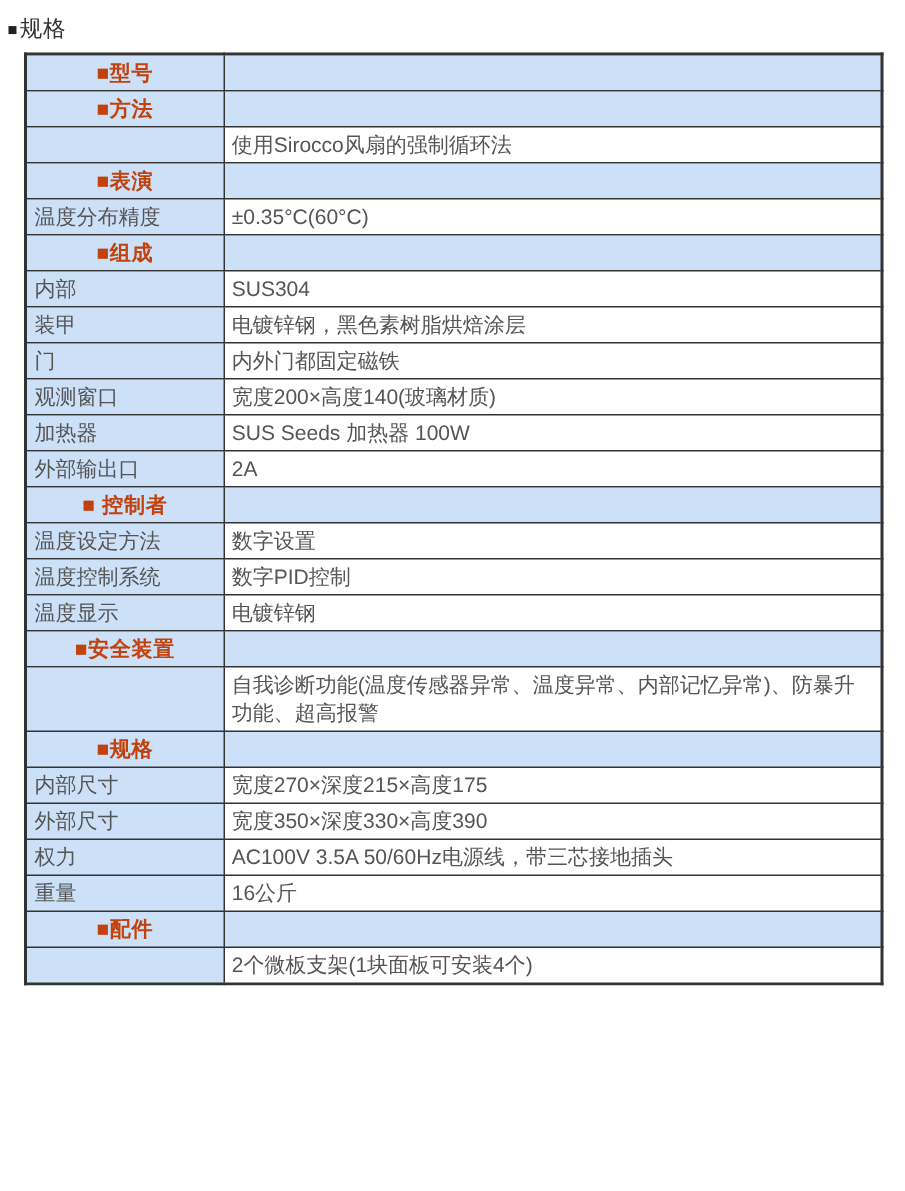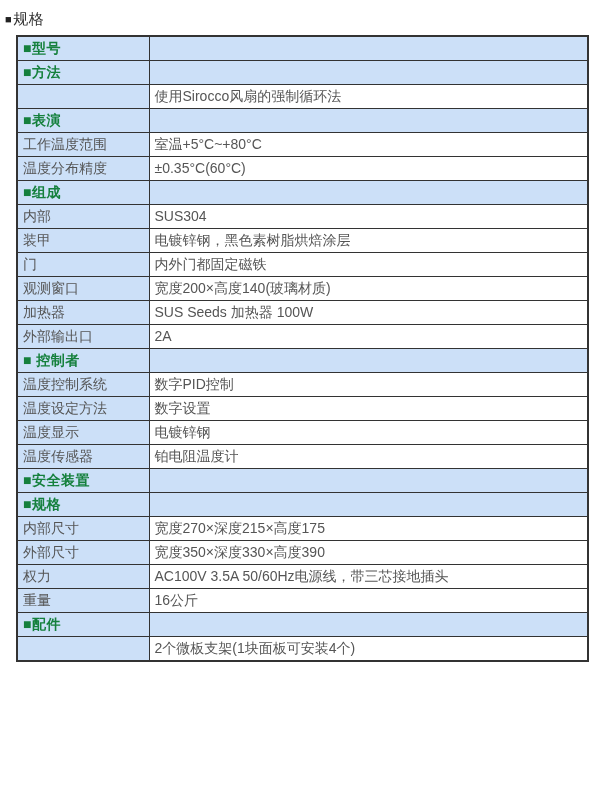--- a/index.html
+++ b/index.html
@@ -43,22 +43,23 @@
     vertical-align: middle;
     overflow: hidden;
     word-break: break-all;
   }
   td.label-cell {
     background: #cce0f8;
   }
   tr.section td {
     background: #cce0f8;
     font-weight: bold;
-    color: #15803d;
+    color: #c2410c;
     letter-spacing: 0.5px;
+    text-align: center;
   }
 </style>
 </head>
 <body>
 
 <div class="page">
   <div class="page-title">
     <span class="bullet">■</span><span>规格</span>
   </div>
 
@@ -76,24 +77,20 @@
           <td class="label-cell">■方法</td>
           <td class="value-cell"></td>
         </tr>
         <tr>
           <td class="label-cell"></td>
           <td class="value-cell">使用Sirocco风扇的强制循环法</td>
         </tr>
         <tr class="section">
           <td class="label-cell">■表演</td>
           <td class="value-cell"></td>
-        </tr>
-        <tr>
-          <td class="label-cell">工作温度范围</td>
-          <td class="value-cell">室温+5°C~+80°C</td>
         </tr>
         <tr>
           <td class="label-cell">温度分布精度</td>
           <td class="value-cell">±0.35°C(60°C)</td>
         </tr>
         <tr class="section">
           <td class="label-cell">■组成</td>
           <td class="value-cell"></td>
         </tr>
         <tr>
@@ -118,38 +115,38 @@
         </tr>
         <tr>
           <td class="label-cell">外部输出口</td>
           <td class="value-cell">2A</td>
         </tr>
         <tr class="section">
           <td class="label-cell">■ 控制者</td>
           <td class="value-cell"></td>
         </tr>
         <tr>
+          <td class="label-cell">温度设定方法</td>
+          <td class="value-cell">数字设置</td>
+        </tr>
+        <tr>
           <td class="label-cell">温度控制系统</td>
           <td class="value-cell">数字PID控制</td>
-        </tr>
-        <tr>
-          <td class="label-cell">温度设定方法</td>
-          <td class="value-cell">数字设置</td>
         </tr>
         <tr>
           <td class="label-cell">温度显示</td>
           <td class="value-cell">电镀锌钢</td>
         </tr>
-        <tr>
-          <td class="label-cell">温度传感器</td>
-          <td class="value-cell">铂电阻温度计</td>
-        </tr>
         <tr class="section">
           <td class="label-cell">■安全装置</td>
           <td class="value-cell"></td>
+        </tr>
+        <tr>
+          <td class="label-cell"></td>
+          <td class="value-cell">自我诊断功能(温度传感器异常、温度异常、内部记忆异常)、防暴升功能、超高报警</td>
         </tr>
         <tr class="section">
           <td class="label-cell">■规格</td>
           <td class="value-cell"></td>
         </tr>
         <tr>
           <td class="label-cell">内部尺寸</td>
           <td class="value-cell">宽度270×深度215×高度175</td>
         </tr>
         <tr>

